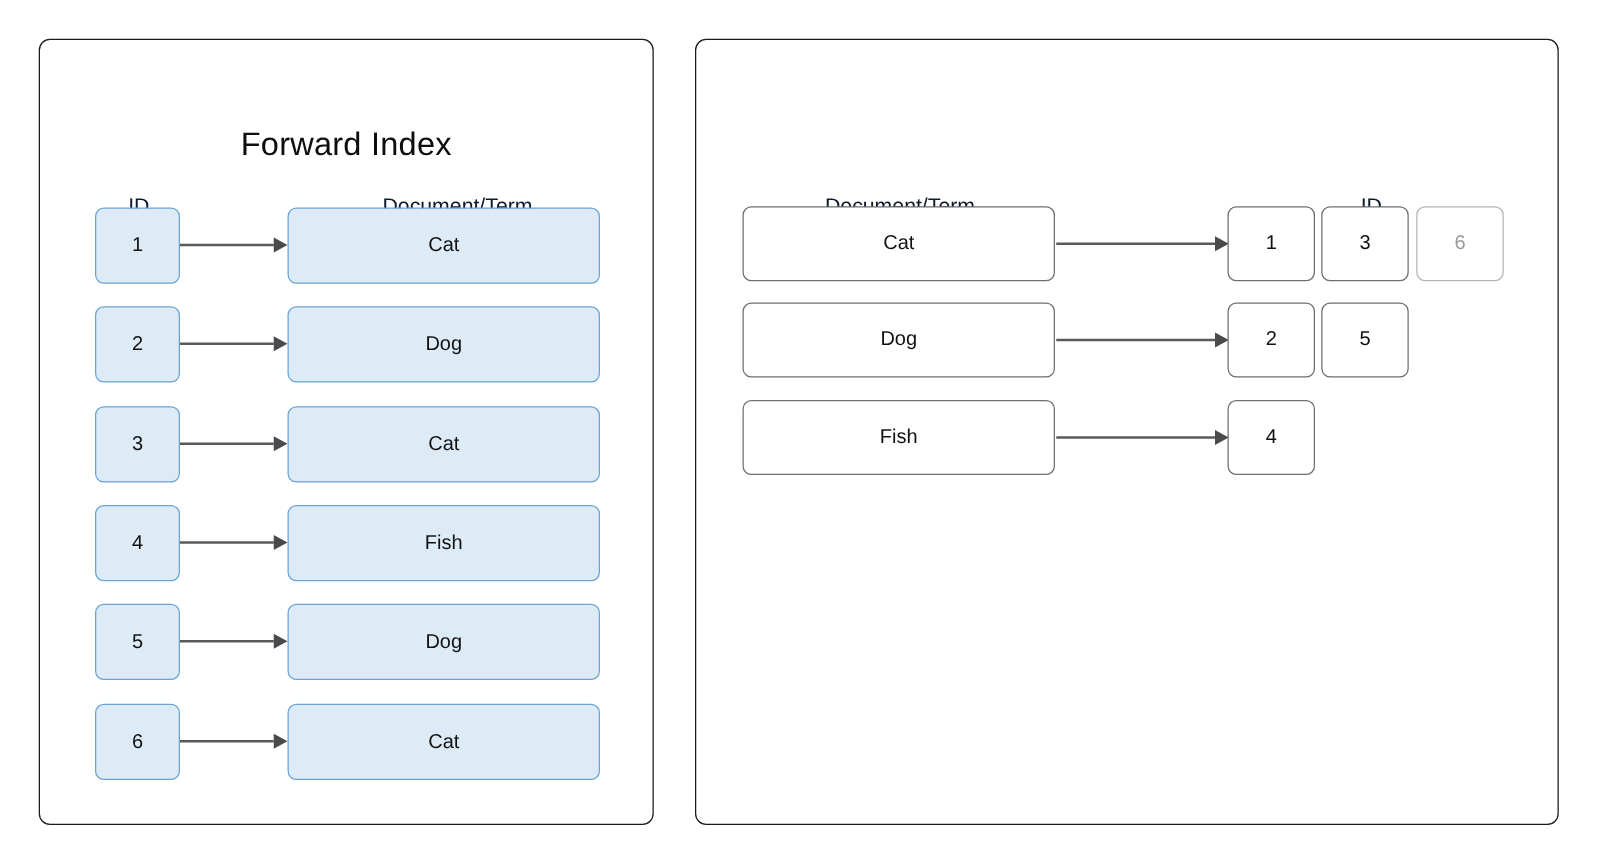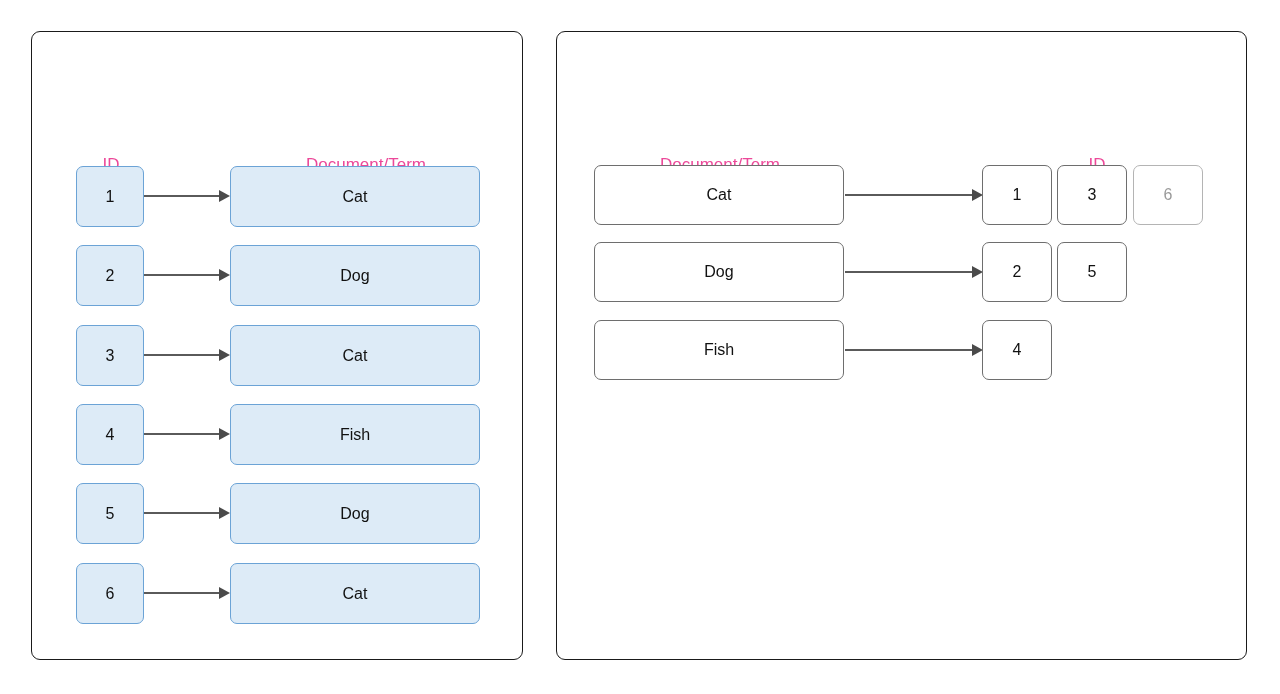--- a/index.html
+++ b/index.html
@@ -26,21 +26,21 @@
     width:100%;
     text-align:center;
     font-size:26px;
     color:#0d0d0d;
     letter-spacing:0.2px;
     white-space:nowrap;
   }
   .col-header{
     position:absolute;
     font-size:17px;
-    color:#ec4899;
+    color:#0f172a;
     white-space:nowrap;
     transform:translateX(-50%);
     text-align:left;
   }
 
   
   .box{
     position:absolute;
     box-sizing:border-box;
     display:flex;
@@ -84,20 +84,21 @@
     width:0;height:0;
     border-top:6px solid transparent;
     border-bottom:6px solid transparent;
     border-left:11px solid #4a4a4a;
   }
 </style>
 </head>
 <body>
 
 <div class="panel" id="panel-forward">
+  <div class="panel-title">Forward Index</div>
 
   <div class="col-header" style="left:79px; top:123px;">ID</div>
   <div class="col-header" style="left:334px; top:123px;">Document/Term</div>
 </div>
 
 <div class="box box-id-blue" style="left:76px;  top:166px; width:68px; height:61px;">1</div>
 <div class="arrow" style="left:144px; top:190px; width:86px;">
   <div class="shaft" style="width:75px;"></div>
     <div class="head" style="left:75px;"></div>
 </div>

